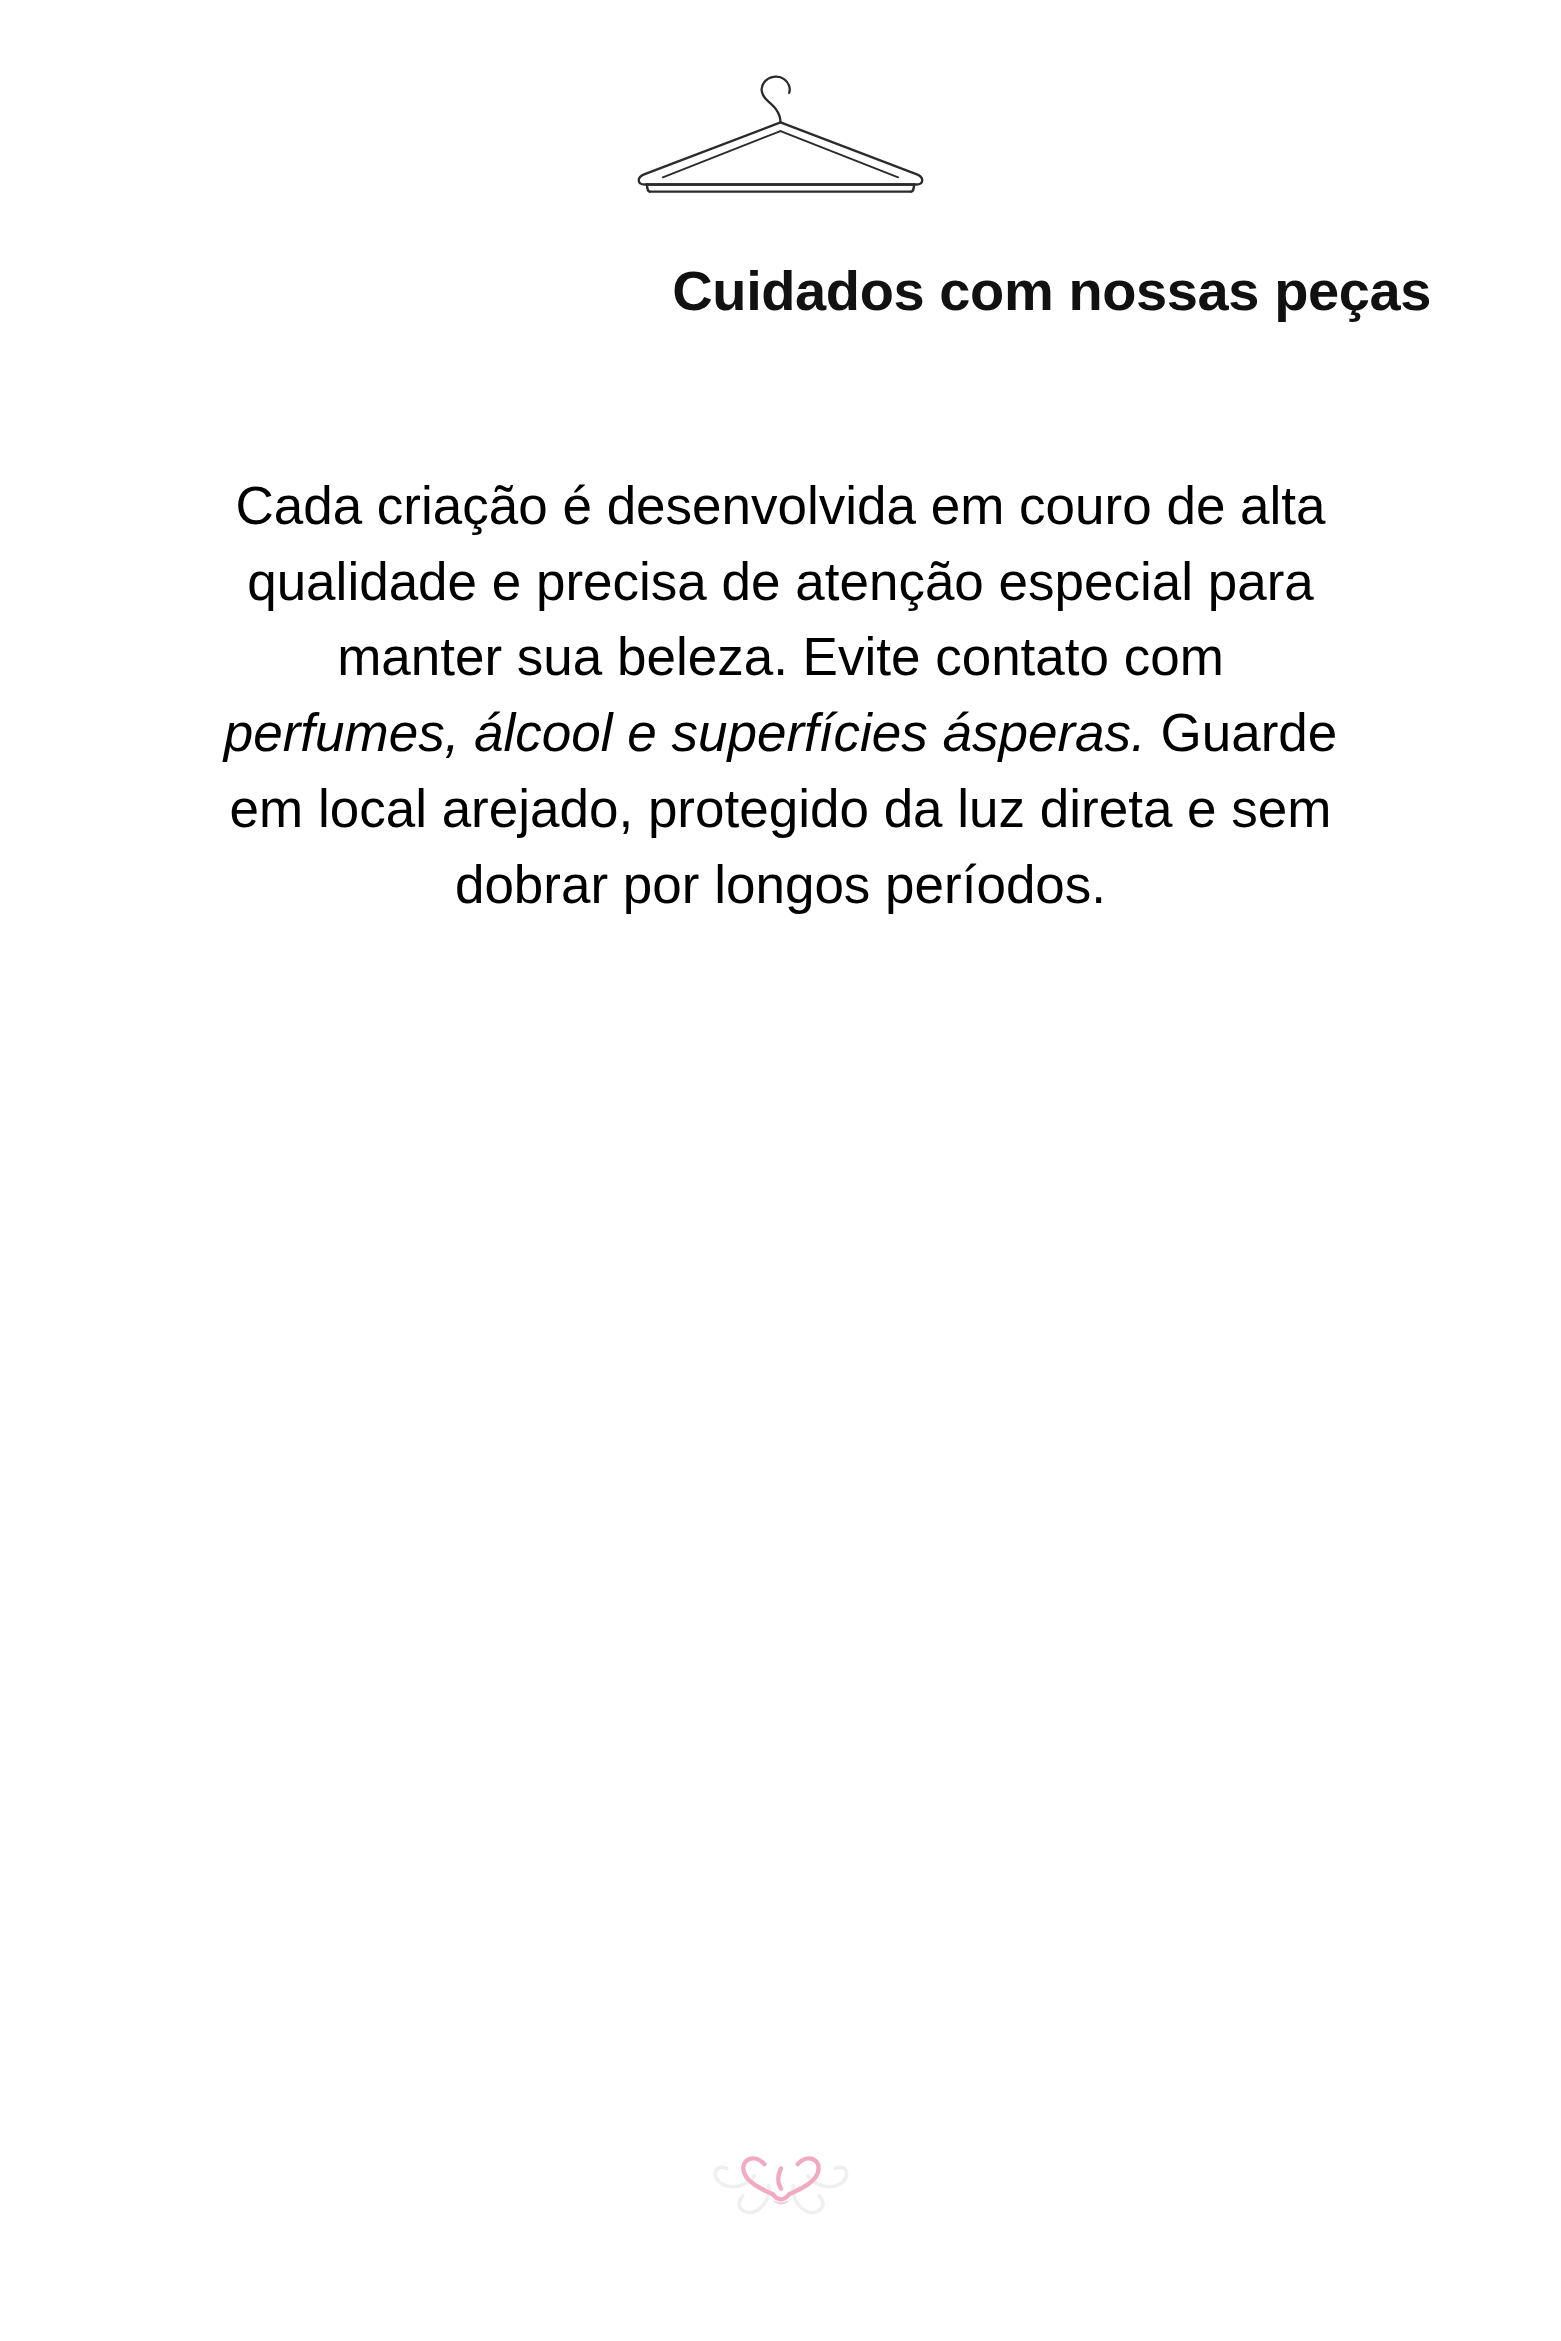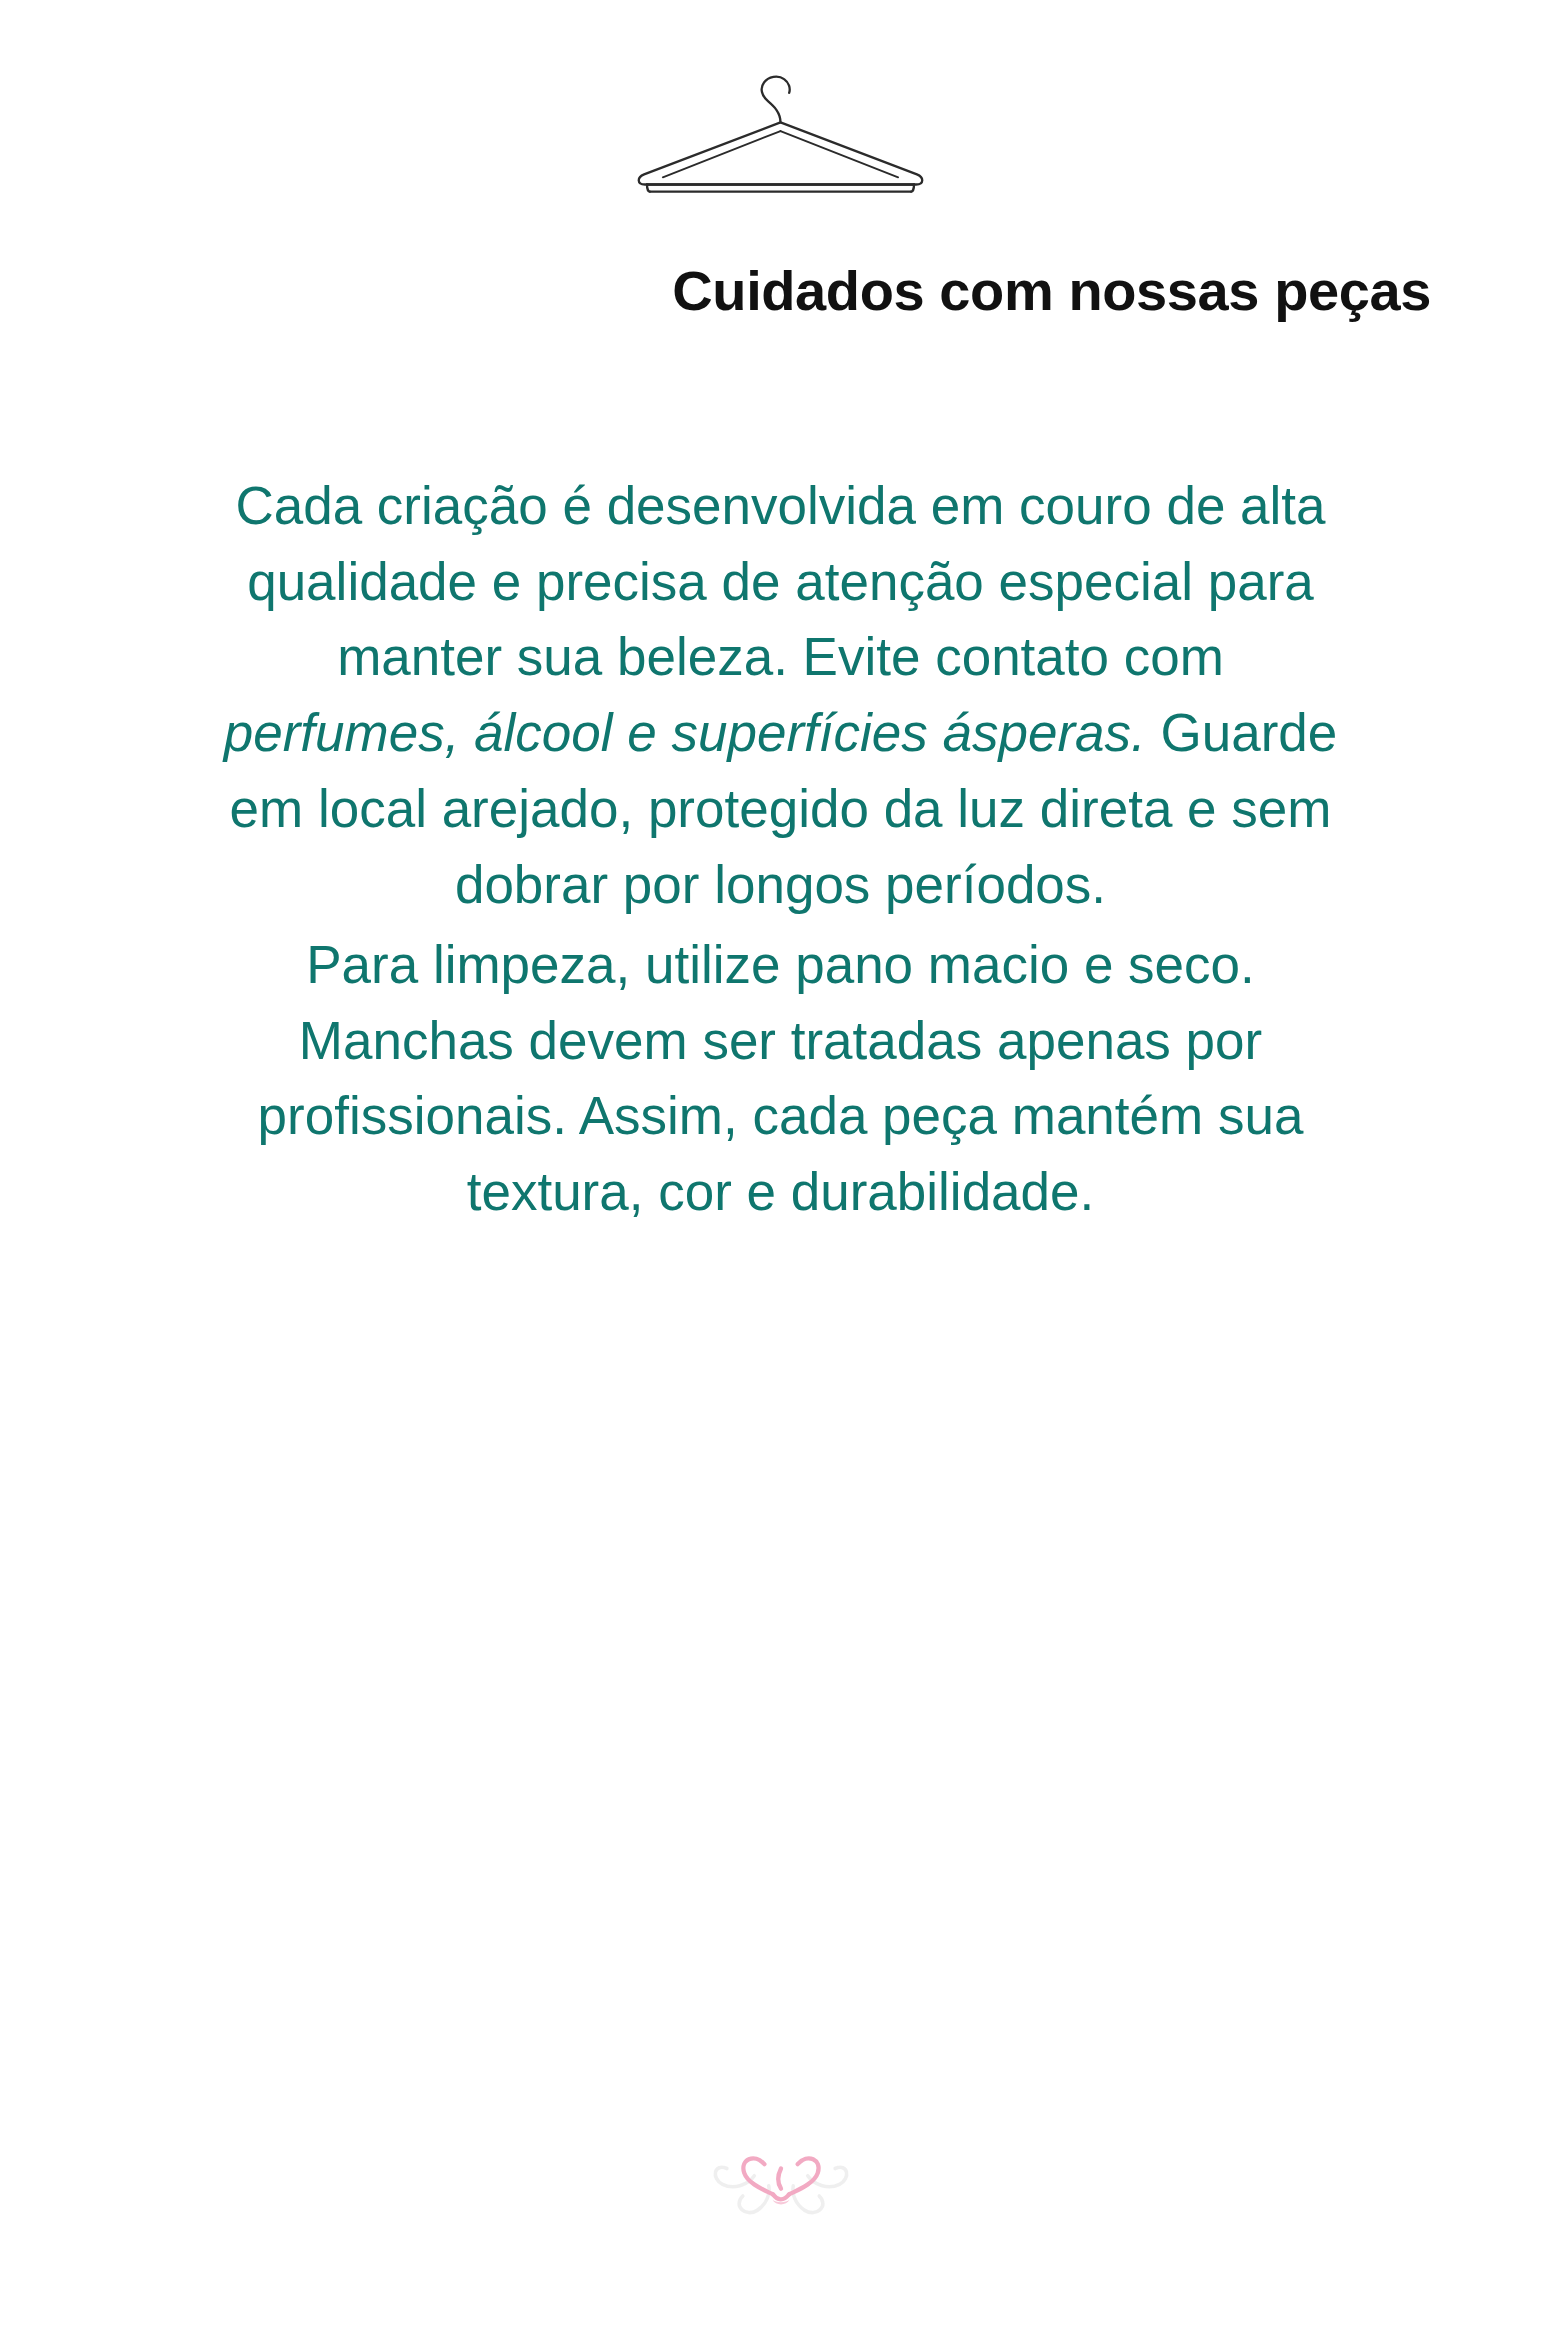--- a/index.html
+++ b/index.html
@@ -51,21 +51,21 @@
     width: 1301px;
   }
 
   
   .body-copy {
     margin-top: 108px;
     width: 1128px;
     text-align: center;
     font-size: 53px;
     line-height: 1.43;
-    color: #0f766e;
+    color: #000000;
     font-weight: 400;
   }
   .body-copy p {
     margin: 0;
   }
   .body-copy em {
     font-style: italic;
   }
   .para-gap {
     height: 4.3px;
@@ -112,23 +112,20 @@
     </svg>
   </div>
 
   <h1 class="title">Cuidados com nossas peças</h1>
 
   <div class="body-copy">
     <p>
       <span>Cada criação é desenvolvida em couro de alta qualidade e precisa de atenção especial para manter sua beleza. Evite contato com </span><em>perfumes, álcool e superfícies ásperas.</em><span> Guarde em local arejado, protegido da luz direta e sem dobrar por longos períodos.</span>
     </p>
     <div class="para-gap"></div>
-    <p>
-      <span>Para limpeza, utilize pano macio e seco. Manchas devem ser tratadas apenas por profissionais. Assim, cada peça mantém sua textura, cor e durabilidade.</span>
-    </p>
   </div>
 
   <div class="footer-mark">
     <svg viewBox="0 0 230 140" xmlns="http://www.w3.org/2000/svg" aria-hidden="true">
       <g fill="none" stroke="#efefef" stroke-width="5" stroke-linecap="round">
         <path d="M40 52 C22 44 18 66 34 74 C50 82 70 74 78 62"></path>
         <path d="M190 52 C208 44 212 66 196 74 C180 82 160 74 152 62"></path>
         <path d="M62 90 C48 104 66 120 82 110 C96 101 100 86 98 76"></path>
         <path d="M168 90 C182 104 164 120 148 110 C134 101 130 86 132 76"></path>
       </g>

